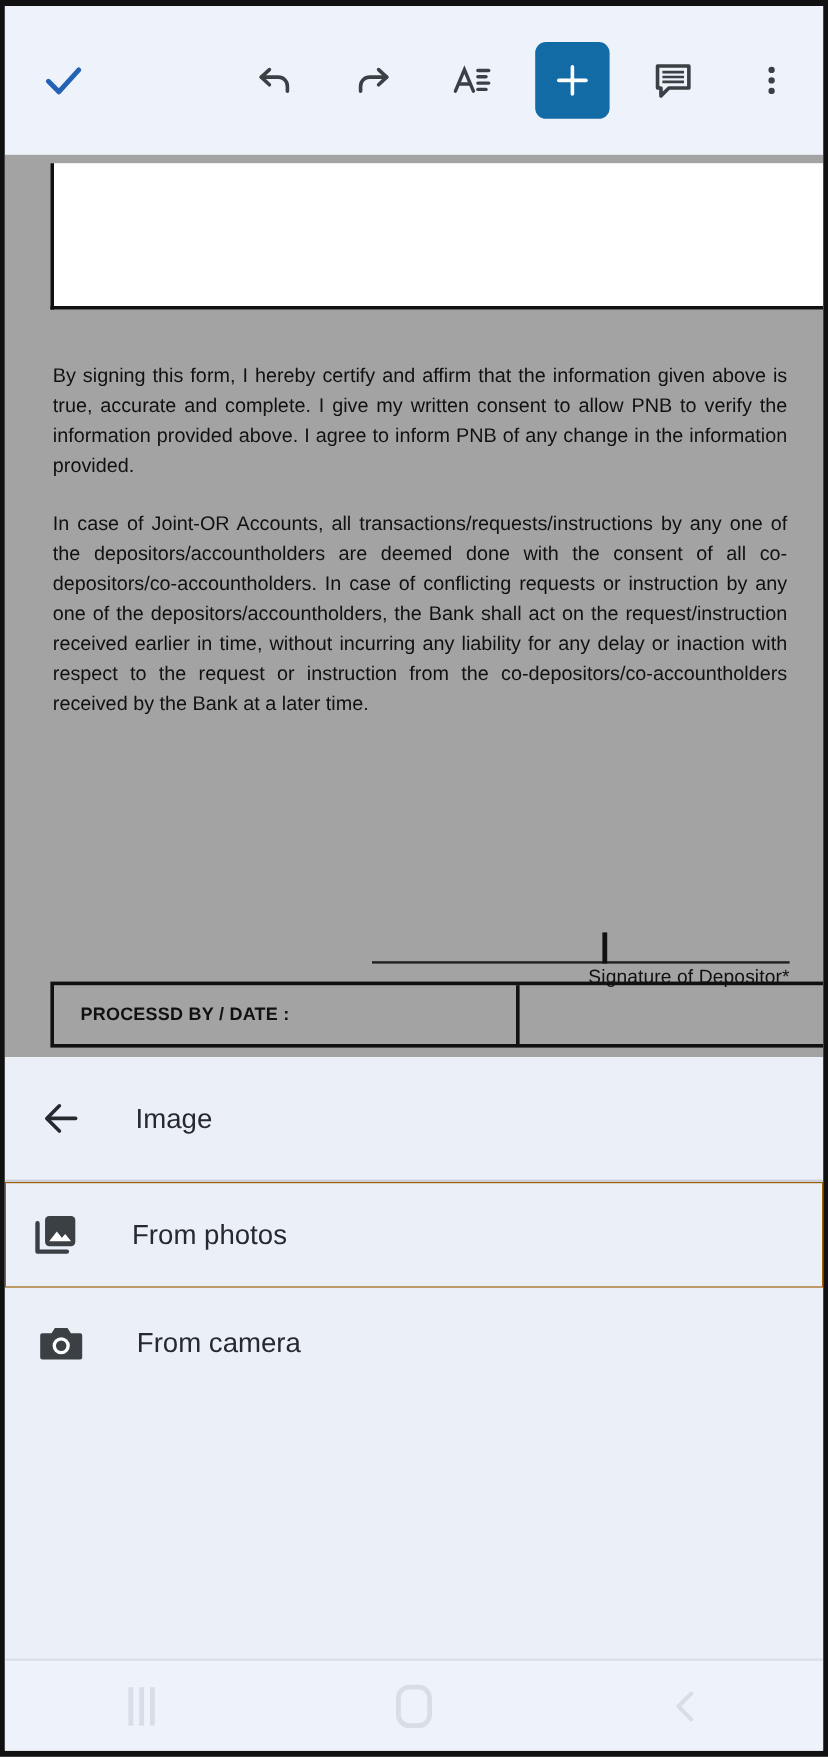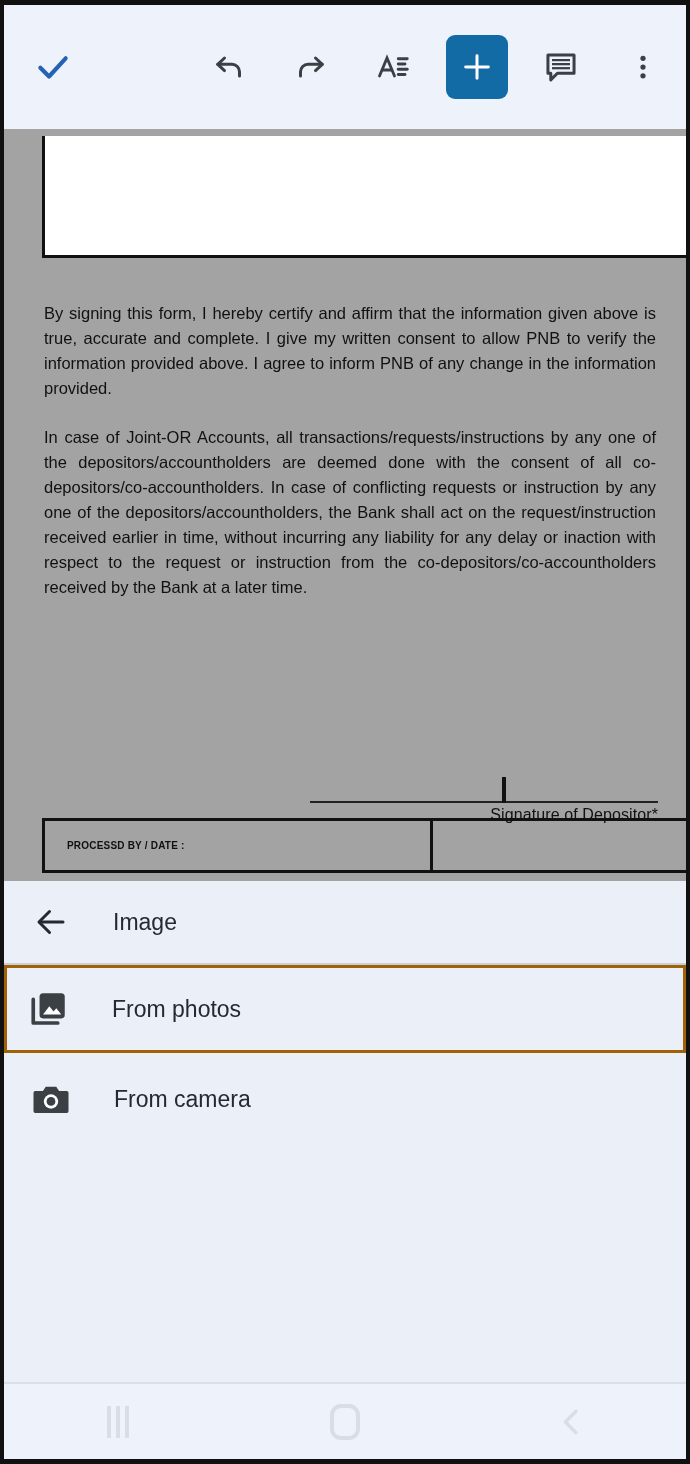--- a/index.html
+++ b/index.html
@@ -96,37 +96,37 @@
   
   #proc-table {
     position:absolute; left:38px; top:689px;
     width:650px; height:55px;
     border:3px solid #111;
     display:flex;
   }
   .proc-cell {
     display:flex; align-items:center;
     padding-left:22px;
-    font-size:10px; font-weight:bold;
+    font-size:15px; font-weight:bold;
     letter-spacing:.2px;
     color:#111;
   }
   #proc-cell-left  { width:388px; border-right:3px solid #111; }
   #proc-cell-right { flex:1; }
 
   
   #sheet {
     position:absolute; left:0; top:876px;
     width:682px; height:501px;
     background:#eaeff8;
   }
 
   #sheet-header {
     position:relative;
-    height:82px;
+    height:102px;
     display:flex; align-items:center;
   }
   #back-btn {
     width:50px; height:50px; margin-left:22px;
     display:flex; align-items:center; justify-content:center;
   }
   #sheet-title {
     margin-left:37px;
     font-size:23px; color:#26292e;
   }
@@ -144,21 +144,21 @@
     display:flex; align-items:center; justify-content:center;
     flex:0 0 auto;
   }
   .sheet-item-label {
     margin-left:40px;
     font-size:23px; color:#26292e;
   }
 
   #photos-row {
     position:relative;
-    border:3px solid #a16207;
+    border:1px solid #a16207;
     height:88px;
     padding-left:19px;
   }
 
   
   #navbar {
     position:absolute; left:0; top:1377px;
     width:682px; height:77px;
     background:#eef2fb;
     border-top:2px solid #dadfe8;

